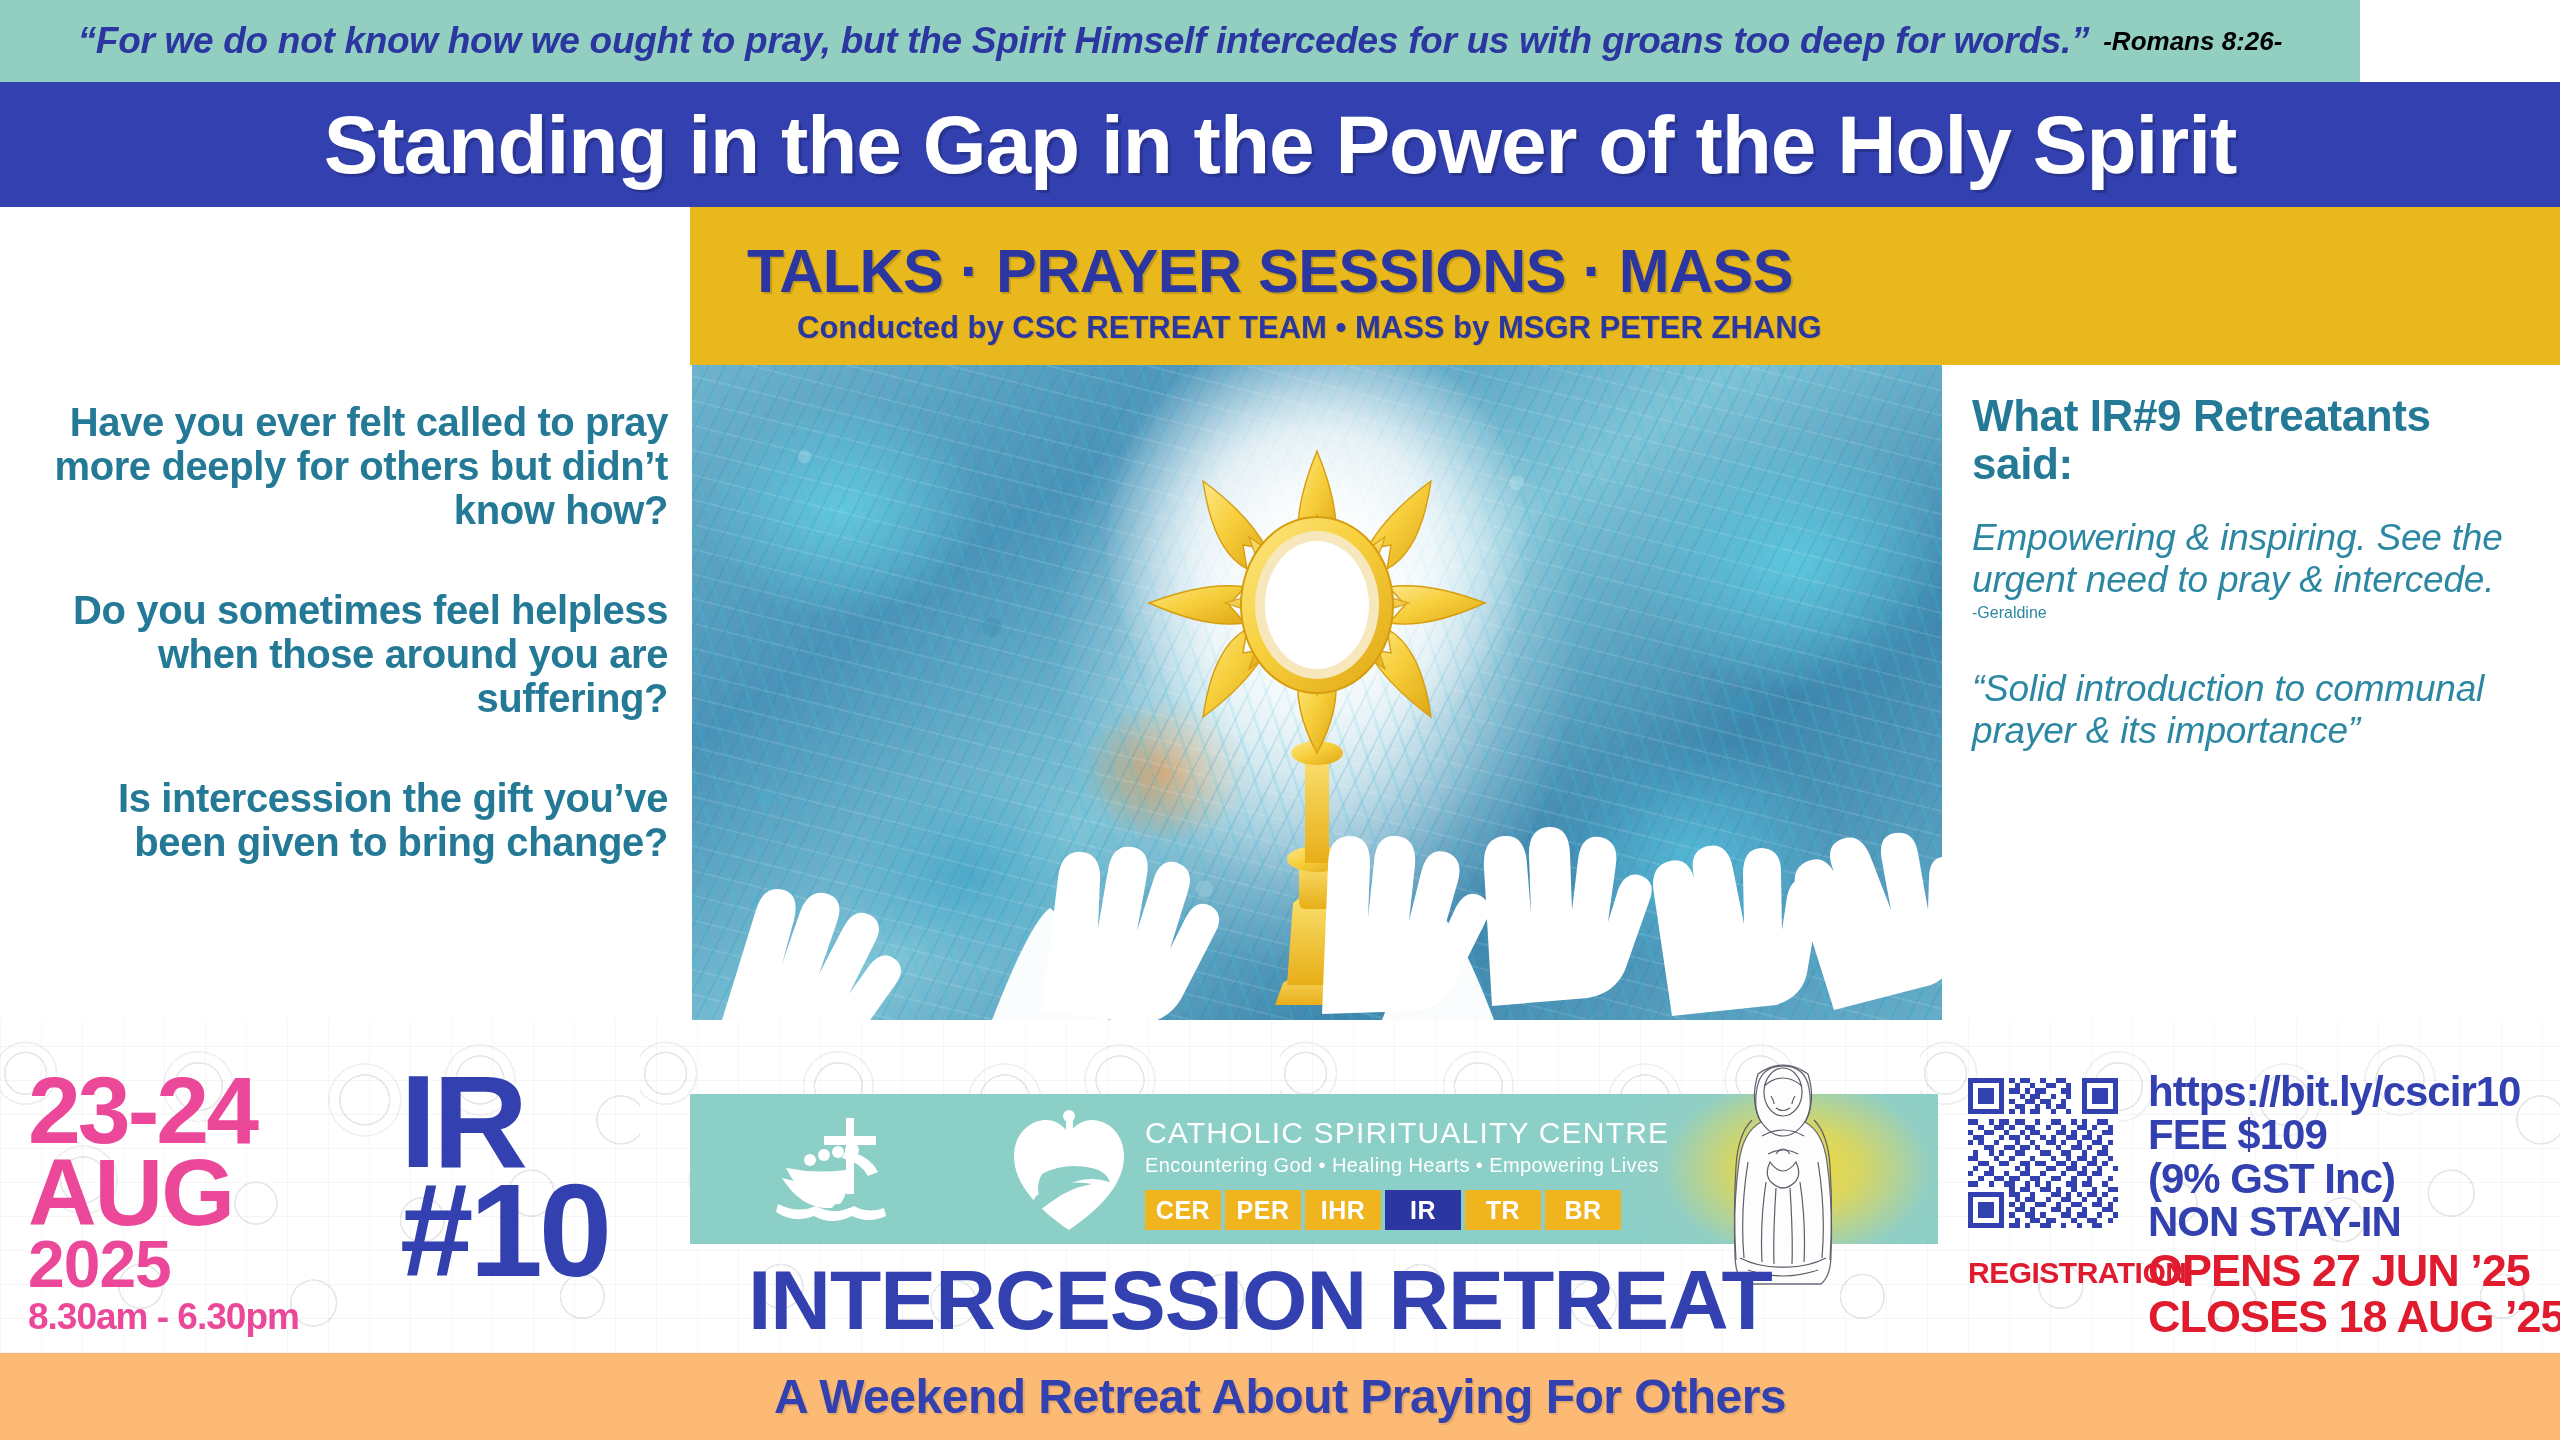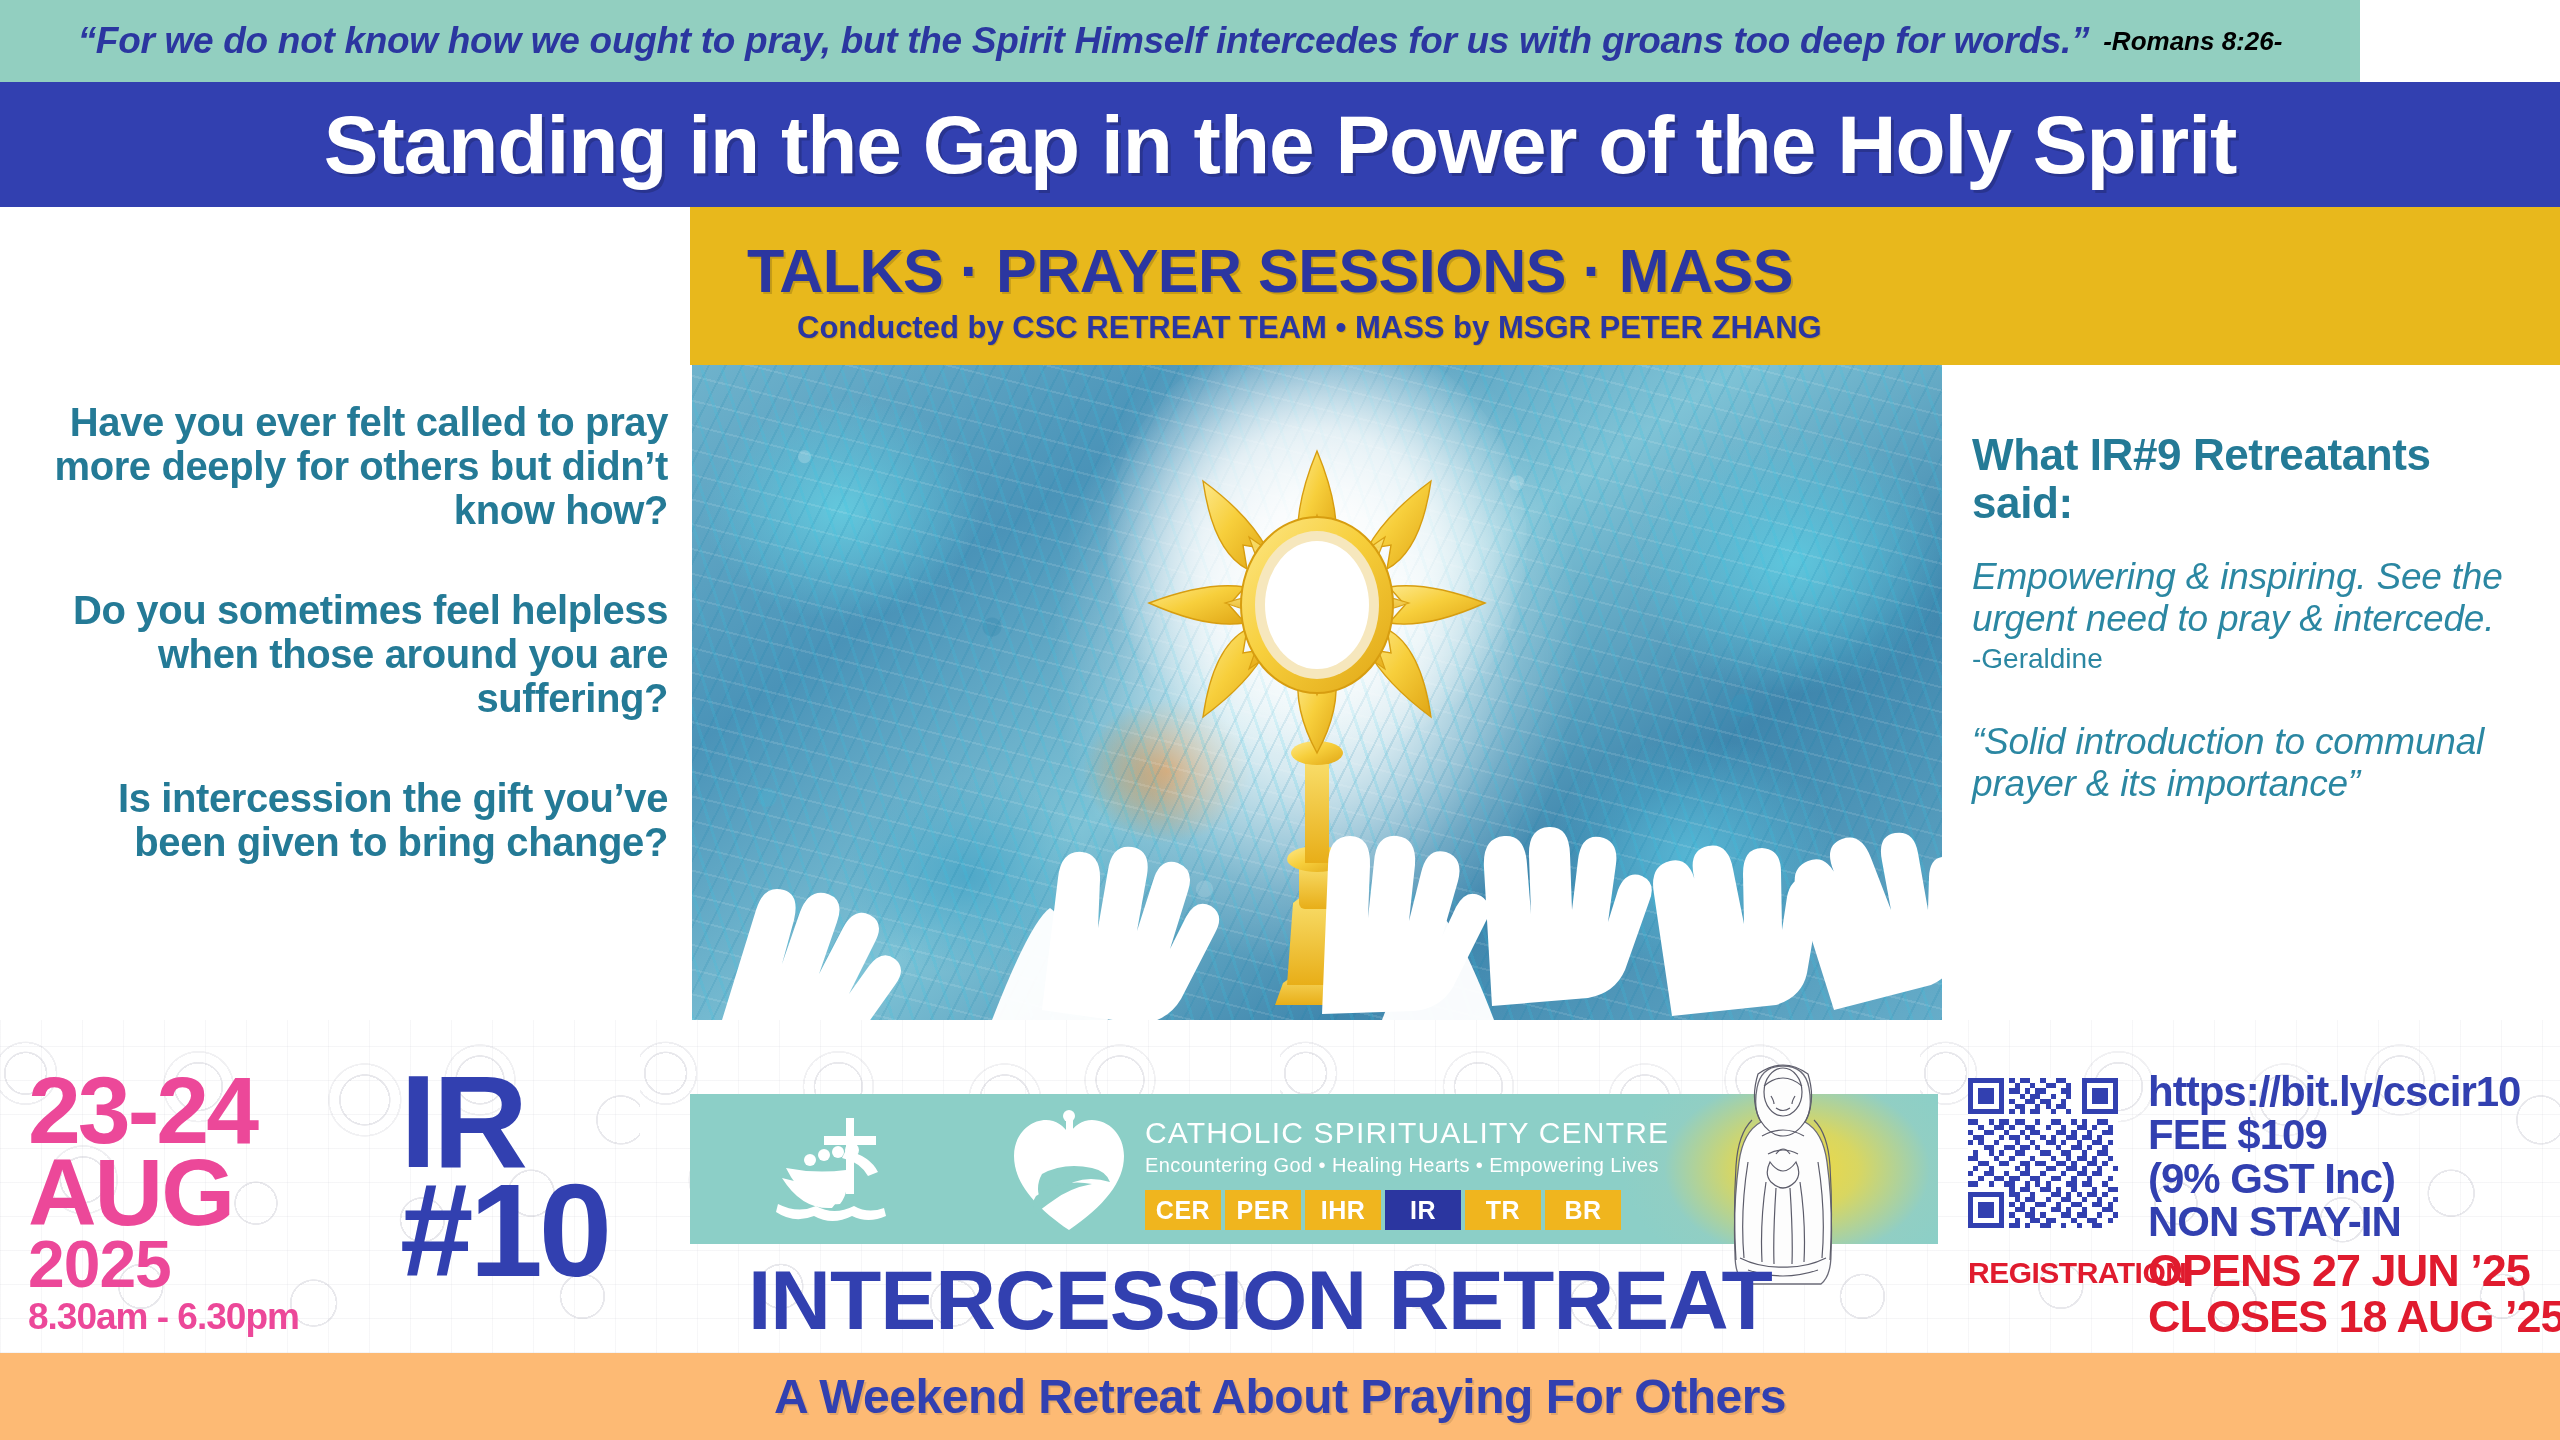--- a/index.html
+++ b/index.html
@@ -85,24 +85,24 @@
 
   
   .hands{position:absolute;left:0;bottom:0;width:100%;height:260px;}
 
   
   .questions{position:absolute;left:18px;top:400px;width:650px;text-align:right;}
   .q{font-weight:700;font-size:40px;line-height:1.10;color:#247a96;margin:0 0 56px 0;letter-spacing:-0.4px;}
   .q:last-child{margin-bottom:0;}
 
   
-  .testi{position:absolute;left:1972px;top:392px;width:570px;margin-top:39px;}
+  .testi{position:absolute;left:1972px;top:392px;width:570px;}
   .testi-head{font-weight:700;font-size:44px;line-height:1.10;color:#247a96;margin:0 0 28px 0;letter-spacing:-0.4px;}
   .testi-quote{font-style:italic;font-size:37px;line-height:1.15;color:#2b87a2;margin:0;letter-spacing:-0.2px;}
-  .testi-attr{font-size:28px;color:#2b87a2;margin:2px 0 0 0;}
+  .testi-attr{font-size:16px;color:#2b87a2;margin:2px 0 0 0;}
   .testi-block2{margin-top:46px;}
 
   
   .saints-band{position:absolute;left:0;top:1020px;width:2560px;height:333px;background:#ffffff;overflow:hidden;}
   .saints-pattern{position:absolute;inset:0;opacity:.85;
     background-image:
       radial-gradient(circle at 4% 16%, rgba(0,0,0,0) 0 20px, rgba(120,120,140,.20) 20px 21.5px, rgba(0,0,0,0) 22px),
       radial-gradient(circle at 4% 16%, rgba(0,0,0,0) 0 30px, rgba(120,120,140,.14) 30px 31.5px, rgba(0,0,0,0) 32px),
       radial-gradient(circle at 13% 48%, rgba(0,0,0,0) 0 22px, rgba(120,120,140,.20) 22px 23.5px, rgba(0,0,0,0) 24px),
       radial-gradient(circle at 13% 48%, rgba(0,0,0,0) 0 33px, rgba(120,120,140,.13) 33px 34.5px, rgba(0,0,0,0) 35px),

